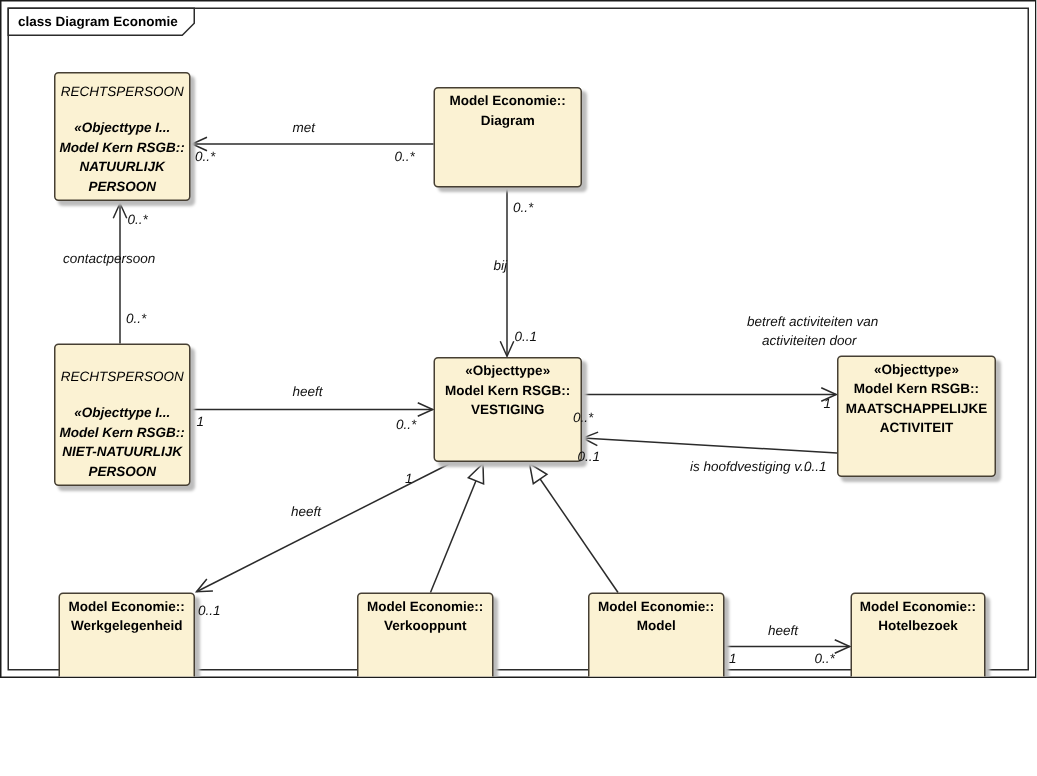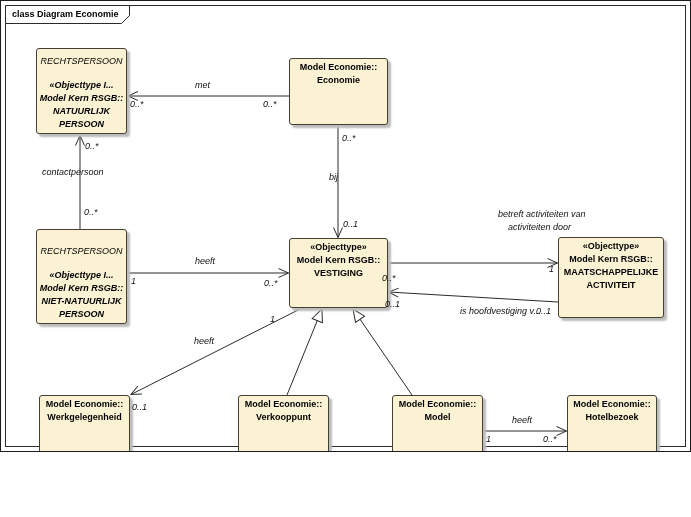--- a/index.html
+++ b/index.html
@@ -105,21 +105,21 @@
   <div class="node with-header" style="left:35px;top:47px;width:91px;height:86px">
     <span class="hdr">RECHTSPERSOON</span>
     <span class="bi">«Objecttype I...</span>
     <span class="bi">Model Kern RSGB::</span>
     <span class="bi">NATUURLIJK</span>
     <span class="bi">PERSOON</span>
   </div>
 
   <div class="node" style="left:288px;top:57px;width:99px;height:67px">
     <span class="b">Model Economie::</span>
-    <span class="b">Economie</span>
+    <span class="b">Diagram</span>
   </div>
 
   <div class="node with-header" style="left:35px;top:228px;width:91px;height:95px">
     <span class="hdr">RECHTSPERSOON</span>
     <span class="bi">«Objecttype I...</span>
     <span class="bi">Model Kern RSGB::</span>
     <span class="bi">NIET-NATUURLIJK</span>
     <span class="bi">PERSOON</span>
   </div>
 

